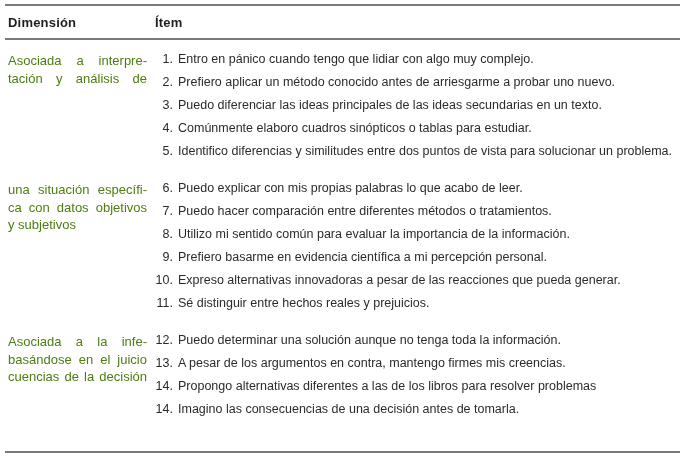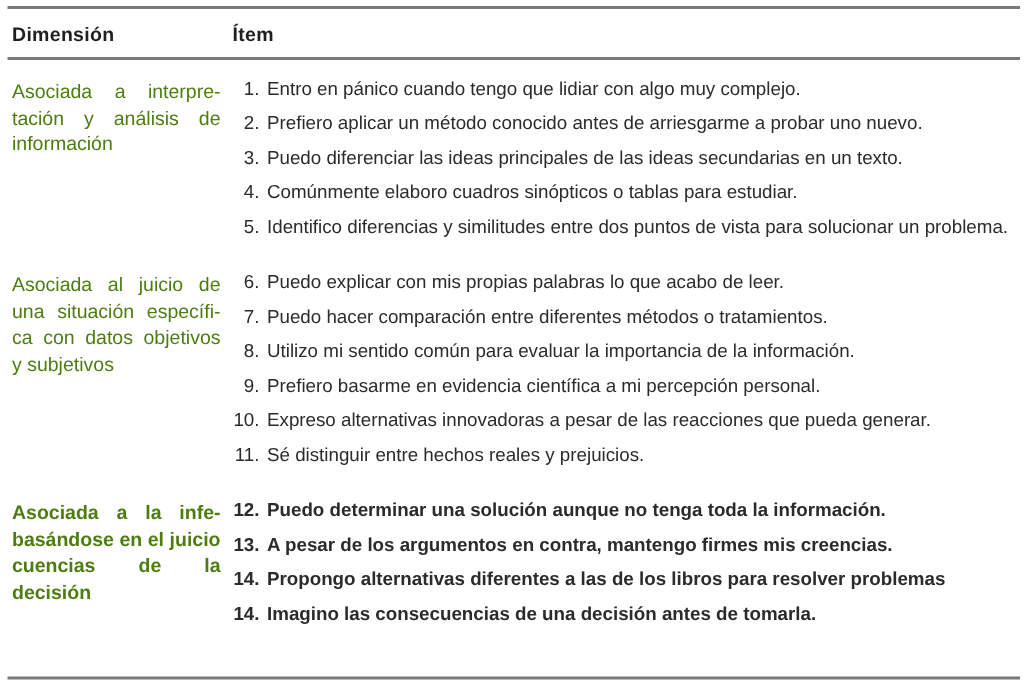--- a/index.html
+++ b/index.html
@@ -46,21 +46,20 @@
     box-sizing: border-box;
     padding-top: 12px;
     min-height: 411px;
   }
   .group {
     display: flex;
     margin-bottom: 14px;
   }
   .group:last-child {
     margin-bottom: 12px;
-    font-weight: bold;
   }
   .dim-cell {
     font-size: 13px;
     line-height: 17.5px;
     color: #4d7c0f;
     padding-right: 8px;
   }
   .dim-line.just {
     text-align: justify;
     text-align-last: justify;
@@ -92,21 +91,20 @@
   <div class="header-row">
     <div class="col-dim header-cell">Dimensión</div>
     <div class="col-items header-cell">Ítem</div>
   </div>
   <div class="rule"></div>
   <div class="table-body" id="table-body">
       <div class="group">
         <div class="col-dim dim-cell">
           <div class="dim-line just">Asociada a interpre-</div>
           <div class="dim-line just">tación y análisis de</div>
-          <div class="dim-line">información</div>
         </div>
         <div class="col-items">
           <div class="item">
             <span class="num">1.</span>
             <span class="txt">Entro en pánico cuando tengo que lidiar con algo muy complejo.</span>
           </div>
           <div class="item">
             <span class="num">2.</span>
             <span class="txt">Prefiero aplicar un método conocido antes de arriesgarme a probar uno nuevo.</span>
           </div>
@@ -119,21 +117,20 @@
             <span class="txt">Comúnmente elaboro cuadros sinópticos o tablas para estudiar.</span>
           </div>
           <div class="item">
             <span class="num">5.</span>
             <span class="txt">Identifico diferencias y similitudes entre dos puntos de vista para solucionar un problema.</span>
           </div>
         </div>
       </div>
       <div class="group">
         <div class="col-dim dim-cell">
-          <div class="dim-line just">Asociada al juicio de</div>
           <div class="dim-line just">una situación específi-</div>
           <div class="dim-line just">ca con datos objetivos</div>
           <div class="dim-line">y subjetivos</div>
         </div>
         <div class="col-items">
           <div class="item">
             <span class="num">6.</span>
             <span class="txt">Puedo explicar con mis propias palabras lo que acabo de leer.</span>
           </div>
           <div class="item">

